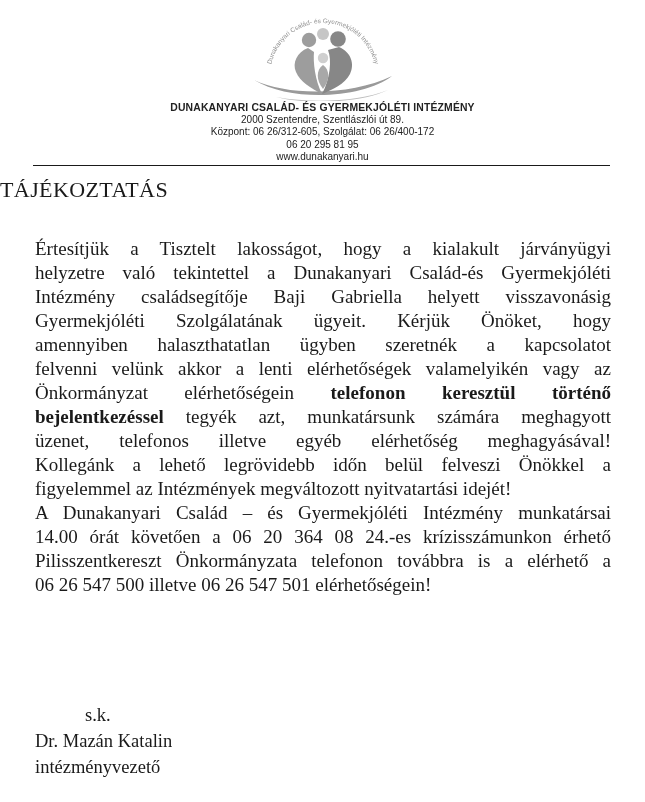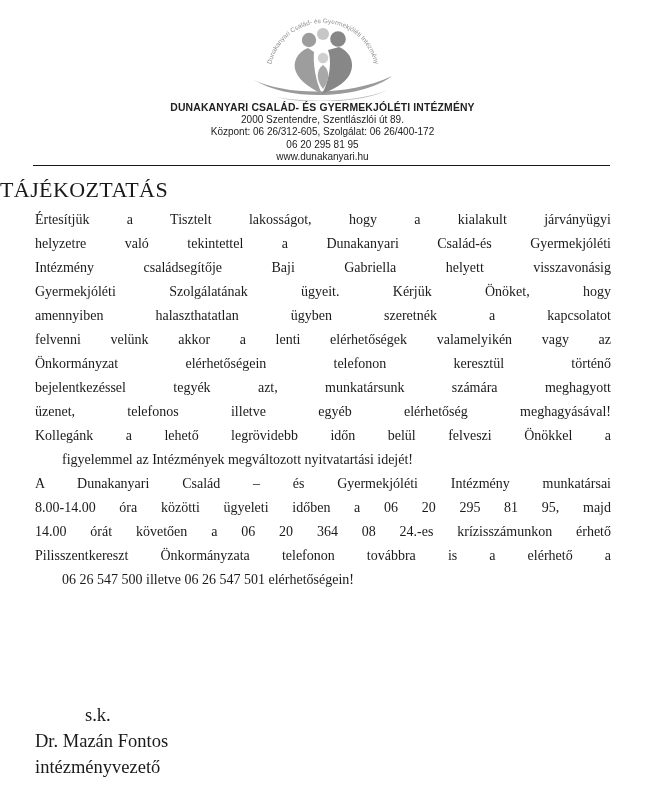--- a/index.html
+++ b/index.html
@@ -55,37 +55,36 @@
     width: 100%;
     margin: 0;
     text-align: left;
     font-size: 22px;
     font-weight: normal;
     letter-spacing: 0.4px;
     font-family: "Liberation Serif", serif;
   }
   .body-text {
     position: absolute;
-    top: 208px;
+    top: 237px;
     left: 35px;
     width: 576px;
-    font-size: 14px;
+    font-size: 19px;
     line-height: 24px;
   }
   .bline {
     text-align: justify;
     text-align-last: justify;
     white-space: normal;
   }
   .bline.bend {
     text-align: center;
     text-align-last: left;
-    margin-left: 27px;
   }
-  .b { font-weight: normal; }
+  .b { font-weight: bold; }
   .sig-row {
     position: absolute;
     top: 702px;
     left: 35px;
     right: 43px;
     display: flex;
     justify-content: space-between;
     font-size: 18.5px;
     line-height: 26px;
     flex-direction: column;
@@ -139,27 +138,26 @@
       <div class="bline"><span>Intézmény családsegítője Baji Gabriella helyett visszavonásig</span></div>
       <div class="bline"><span>Gyermekjóléti Szolgálatának ügyeit. Kérjük Önöket, hogy</span></div>
       <div class="bline"><span>amennyiben halaszthatatlan ügyben szeretnék a kapcsolatot</span></div>
       <div class="bline"><span>felvenni velünk akkor a lenti elérhetőségek valamelyikén vagy az</span></div>
       <div class="bline"><span>Önkormányzat elérhetőségein </span><span class="b">telefonon keresztül történő</span></div>
       <div class="bline"><span class="b">bejelentkezéssel</span><span> tegyék azt, munkatársunk számára meghagyott</span></div>
       <div class="bline"><span>üzenet, telefonos illetve egyéb elérhetőség meghagyásával!</span></div>
       <div class="bline"><span>Kollegánk a lehető legrövidebb időn belül felveszi Önökkel a</span></div>
       <div class="bline bend"><span>figyelemmel az Intézmények megváltozott nyitvatartási idejét!</span></div>
       <div class="bline"><span>A Dunakanyari Család – és Gyermekjóléti Intézmény munkatársai</span></div>
-      <div class="bline"><span>8.00-14.00 óra közötti ügyeleti időben a 06 20 295 81 95,  majd</span></div>
       <div class="bline"><span>14.00 órát követően a 06 20 364 08 24.-es krízisszámunkon érhető</span></div>
       <div class="bline"><span>Pilisszentkereszt Önkormányzata telefonon továbbra is a elérhető a</span></div>
       <div class="bline bend"><span>06 26 547 500 illetve 06 26 547 501 elérhetőségein!</span></div>
     </div>
 
   <div class="sig-row">
     <div class="sig-left">
       <div class="sig-sk">s.k.</div>
-      <div>Dr. Mazán Fontos</div>
+      <div>Dr. Mazán Katalin</div>
       <div>intézményvezető</div>
     </div>
   </div>
 
 </div>
 
 </body></html>

